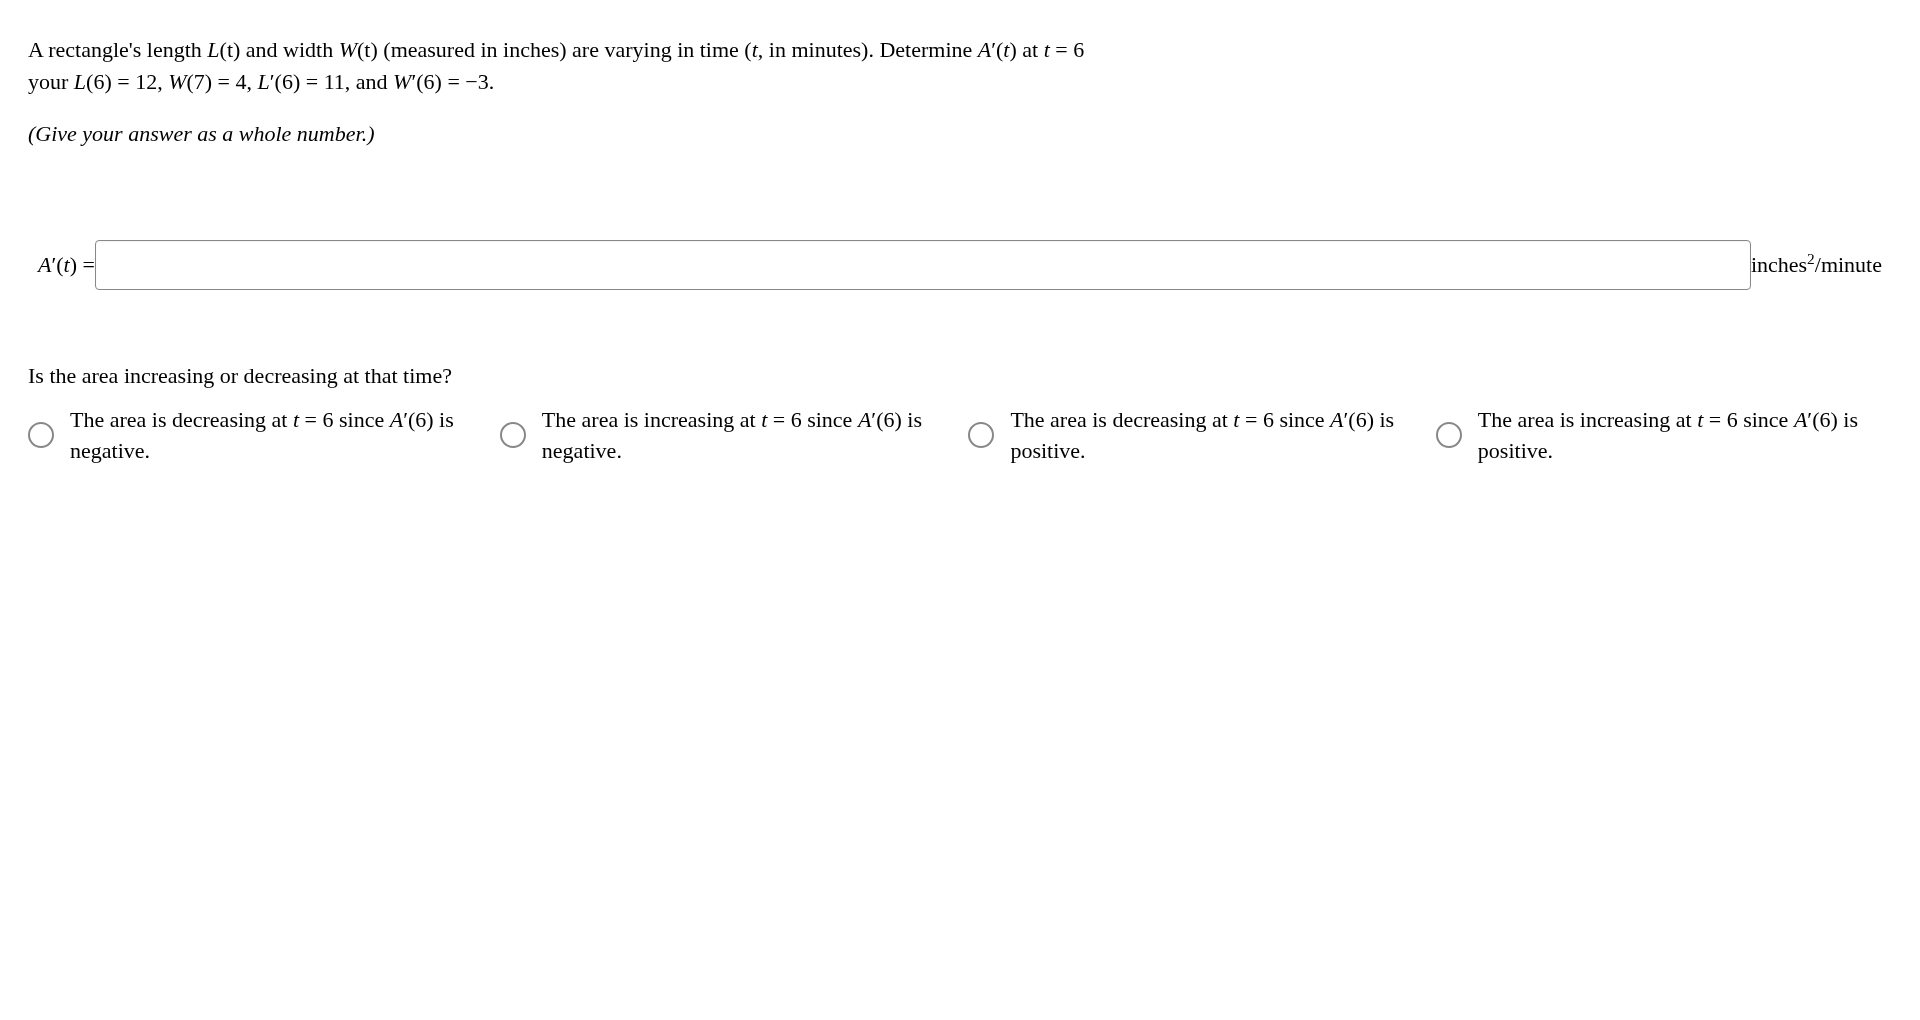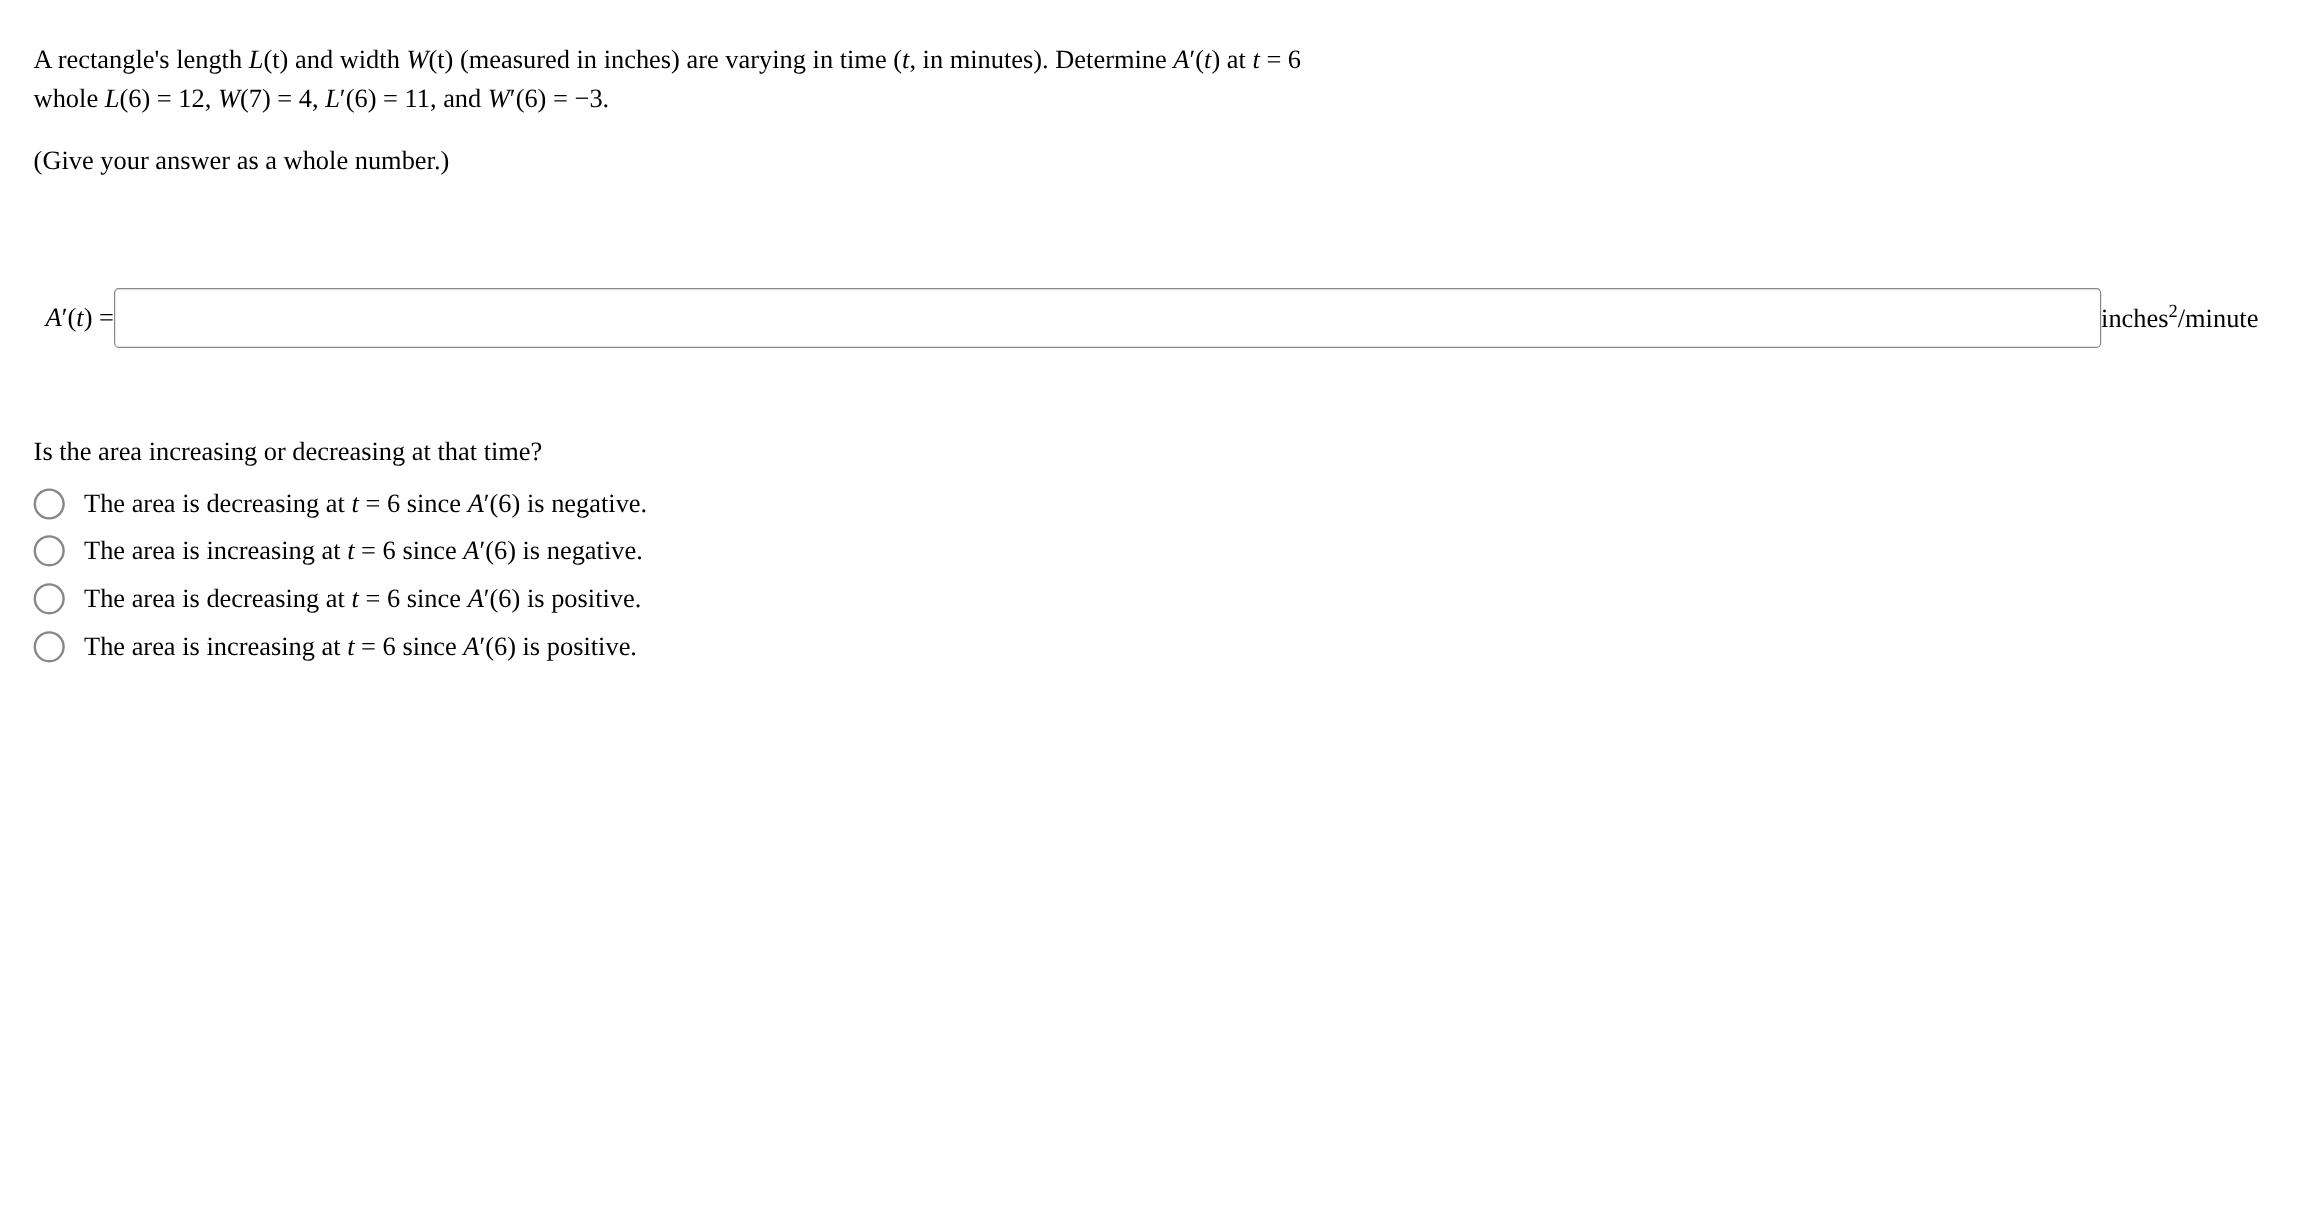--- a/index.html
+++ b/index.html
@@ -12,20 +12,21 @@
       line-height: 1.45;
     }
     .problem-text {
       margin-bottom: 16px;
       margin-top: 10px;
     }
     .italic { font-style: italic; }
     .instruction {
       margin-top: 20px;
       margin-bottom: 90px;
+      font-style: italic;
     }
     .answer-row {
       display: flex;
       align-items: center;
       margin-bottom: 70px;
     }
     .answer-label {
       white-space: nowrap;
       padding-left: 10px;
     }
@@ -42,21 +43,20 @@
     .answer-unit {
       white-space: nowrap;
       padding-right: 10px;
       text-align: center;
     }
     .question2 {
       margin-bottom: 12px;
     }
     .options {
       display: flex;
-      flex-direction: column;
       gap: 8px;
     }
     .option-row {
       display: flex;
       align-items: center;
       gap: 16px;
     }
     .radio {
       width: 22px;
       height: 22px;
@@ -67,21 +67,21 @@
       background: #fff;
     }
     sup { font-size: 0.7em; }
   </style>
 </head>
 <body>
 
 <div class="problem-text">
   <span>A rectangle's length </span><span class="italic">L</span><span>(t)</span><span> and width </span><span class="italic">W</span><span>(t)</span><span> (measured in inches) are varying in time (</span><span class="italic">t</span><span>, in minutes). Determine </span><span class="italic">A</span><span>′(</span><span class="italic">t</span><span>) at </span><span class="italic">t</span><span> = 6</span>
   <br>
-  <span>whole </span><span class="italic">L</span><span>(6) = 12, </span><span class="italic">W</span><span>(7) = 4, </span><span class="italic">L</span><span>′(6) = 11, and </span><span class="italic">W</span><span>′(6) = −3.</span>
+  <span>your </span><span class="italic">L</span><span>(6) = 12, </span><span class="italic">W</span><span>(7) = 4, </span><span class="italic">L</span><span>′(6) = 11, and </span><span class="italic">W</span><span>′(6) = −3.</span>
 </div>
 
 <div class="instruction">(Give your answer as a whole number.)</div>
 
 <div class="answer-row">
   <div class="answer-label">
     <span class="italic">A</span><span>′(</span><span class="italic">t</span><span>) =</span>
   </div>
   <input type="text" class="answer-input" style="">
   <div class="answer-unit">

